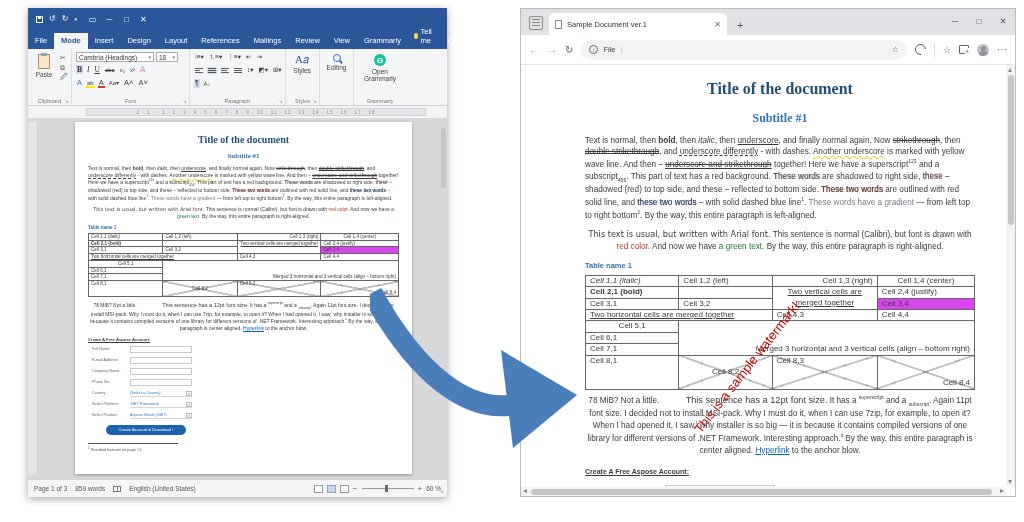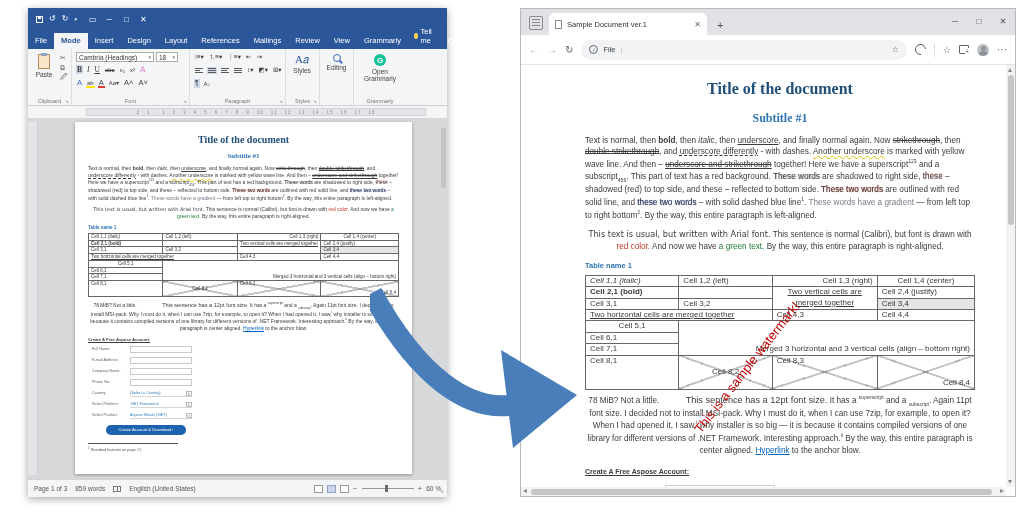--- a/index.html
+++ b/index.html
@@ -87,21 +87,21 @@
   .doc .para.align-right{text-align:center;}
   .doc .para.align-center{text-align:center;}
   .doc .tcaption{color:#2e74b5;font-weight:bold;}
   .doc table{border-collapse:collapse;width:100%;table-layout:fixed;}
   .doc td{border:1px solid #666;overflow:hidden;vertical-align:top;}
   .doc td.c-i{font-style:italic;}
   .doc td.c-b{font-weight:bold;}
   .doc td.c-u{text-decoration:underline;}
   .doc td.c-center{text-align:center;}
   .doc td.c-right{text-align:right;}
-  .doc td.c-shaded{background:#e5e5e5;}
+  .doc td.c-shaded{background:#d946ef;}
   .doc td.c-dash-b{border-bottom-style:dashed;border-bottom-color:#999;}
   .doc td.c-dash-l{border-left-style:dashed;border-left-color:#999;}
   .doc td.c-merge-br{vertical-align:bottom;text-align:right;}
   .doc td.c-xcell{background-image:
       linear-gradient(to top right,transparent calc(50% - .5px),#888 calc(50% - .5px),#888 calc(50% + .5px),transparent calc(50% + .5px)),
       linear-gradient(to bottom right,transparent calc(50% - .5px),#888 calc(50% - .5px),#888 calc(50% + .5px),transparent calc(50% + .5px));}
   .doc td.c-mid{vertical-align:middle;text-align:center;}
   .doc td.c-bot{vertical-align:bottom;text-align:right;}
   .r-b{font-weight:bold;}.r-i{font-style:italic;}.r-u{text-decoration:underline;}
   .r-st{text-decoration:line-through;}
@@ -162,21 +162,21 @@
   .doc-large .ffield{gap:8px;margin:0 0 8px;padding-left:10px;}
   .doc-large .ffield .flabel{width:62px;font-size:6.8px;color:#666;}
   .doc-large .ffield input{width:110px;height:13px;}
 
   
   #browser-window{position:absolute;left:520px;top:8px;width:496px;height:489px;background:#fff;
     border:1px solid #b9babc;display:flex;flex-direction:column;}
   .b-tabstrip{height:26px;background:#e0e2e6;display:flex;align-items:flex-end;flex:none;position:relative;}
   .tablist-btn{width:14px;height:14px;border:1px solid #8a8a8a;border-radius:2px;margin:0 6px 5px 8px;position:relative;}
   .tablist-btn:before{content:"";position:absolute;left:2px;top:2px;right:2px;height:1px;background:#8a8a8a;box-shadow:0 3px 0 #8a8a8a,0 6px 0 #8a8a8a;}
-  .b-tab{height:22px;width:158px;background:#fff;border-radius:6px 6px 0 0;display:flex;align-items:center;
+  .b-tab{height:22px;width:178px;background:#fff;border-radius:6px 6px 0 0;display:flex;align-items:center;
     padding:0 6px;font-size:7.5px;color:#333;gap:5px;}
   .docic{width:7px;height:9px;border:1px solid #8a8a8a;background:#fff;position:relative;flex:none;}
   .b-tab .ttitle{flex:1;white-space:nowrap;overflow:hidden;}
   .b-tab .tclose{color:#666;font-size:8px;}
   .b-newtab{font-size:11px;color:#555;padding:0 10px 4px;}
   .b-controls{position:absolute;right:0;top:0;height:24px;display:flex;}
   .b-ctrl{width:24px;display:flex;align-items:center;justify-content:center;font-size:8.5px;color:#555;}
   .b-toolbar{height:30px;background:#fff;border-bottom:1px solid #e4e4e4;display:flex;align-items:center;
     padding:0 8px;gap:8px;flex:none;}
   .navic{font-size:10px;color:#9aa0a6;}

